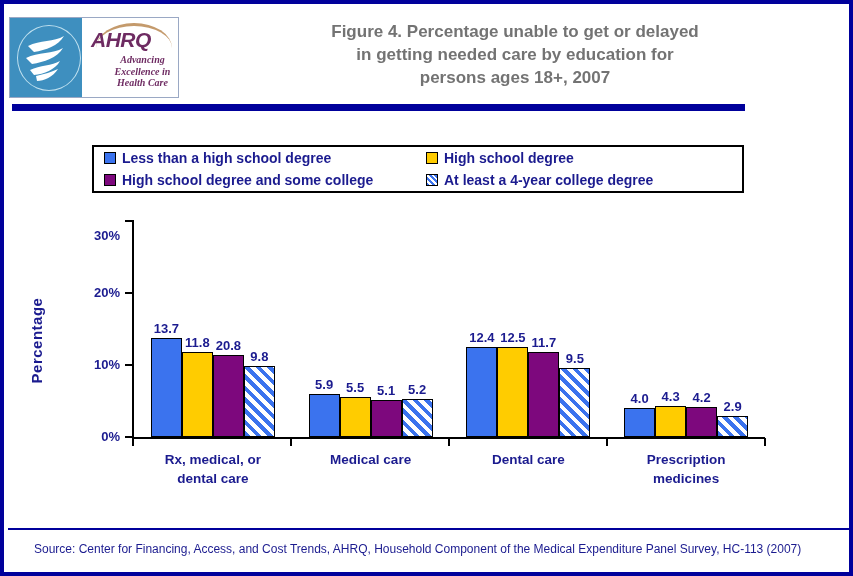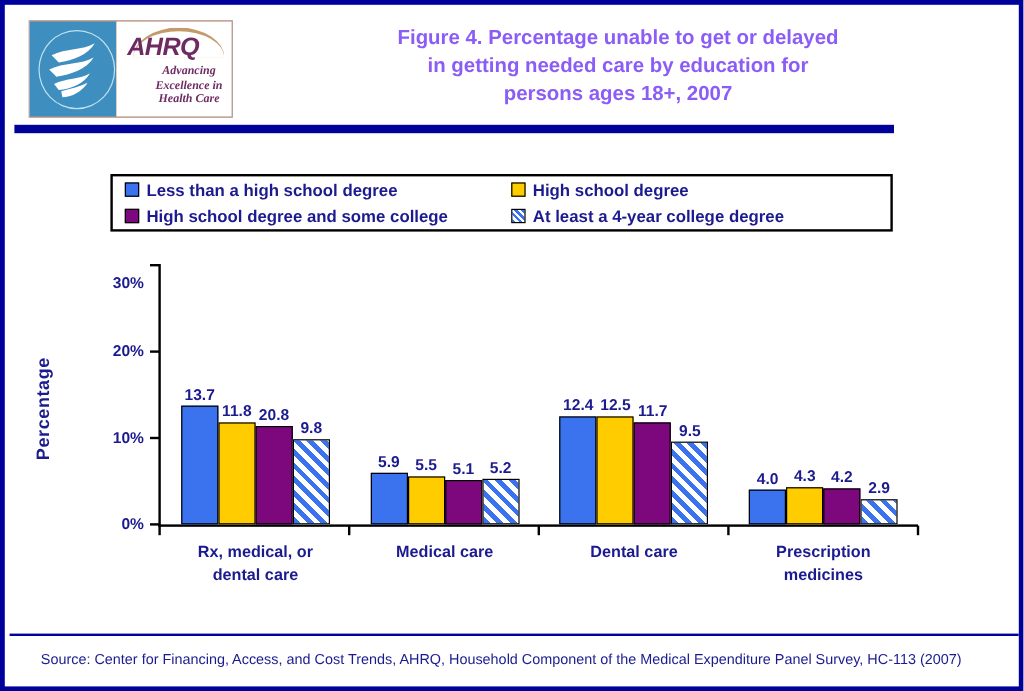--- a/index.html
+++ b/index.html
@@ -22,25 +22,25 @@
 
   
   .header {
     position: absolute;
     left: 0; top: 0;
     width: 845px;
     height: 97px;
   }
   .logo-box {
     position: absolute;
-    left: 20px; top: 13px;
+    left: 5px; top: 13px;
     width: 168px;
     height: 79px;
     border: 1px solid #9aa8c4;
-    background: #f97316;
+    background: #14532d;
     display: flex;
   }
   .logo-seal {
     width: 72px;
     height: 100%;
     background: #3E8FBF;
     position: relative;
     overflow: hidden;
   }
   .seal-ring {
@@ -93,21 +93,21 @@
   }
   .title {
     position: absolute;
     left: 186px; top: 16px;
     width: 650px;
     text-align: center;
     font-family: "Liberation Sans", sans-serif;
     font-weight: bold;
     font-size: 17px;
     line-height: 23px;
-    color: #8b5cf6;
+    color: #737373;
   }
   .divider {
     position: absolute;
     left: 8px; top: 100px;
     width: 733px;
     height: 7px;
     background: #00009B;
   }
 
   

